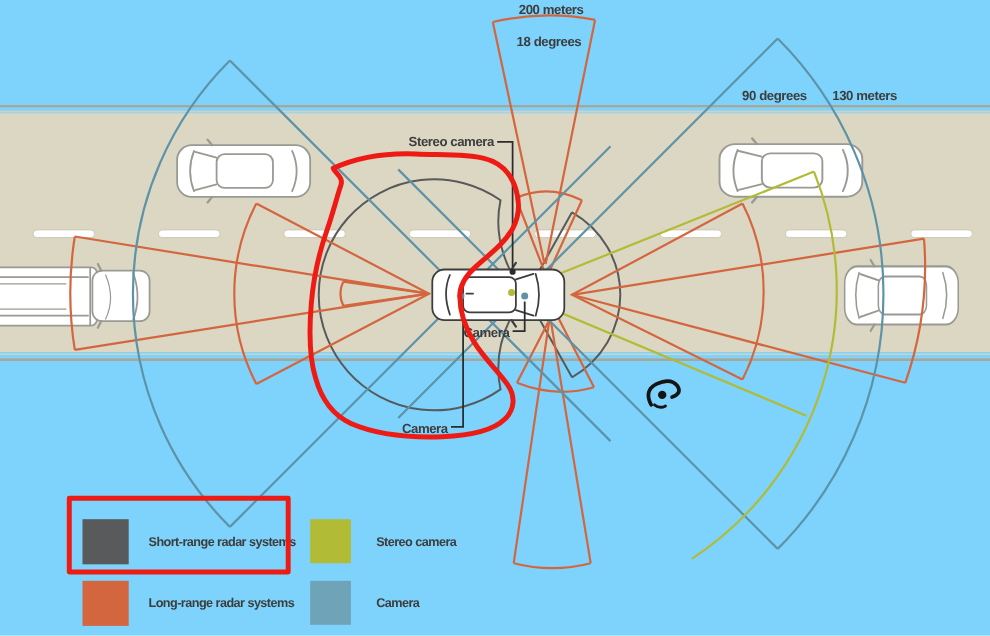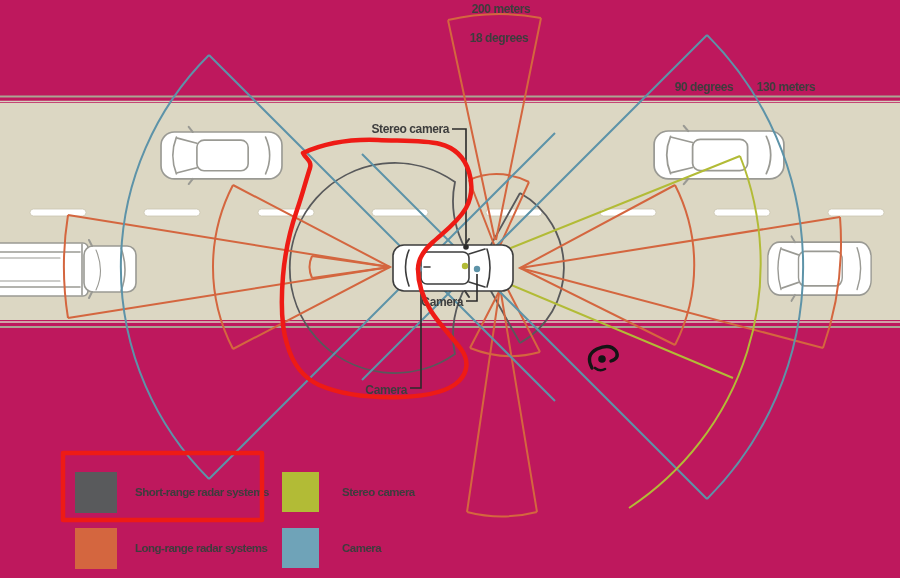--- a/index.html
+++ b/index.html
@@ -1,16 +1,16 @@
 <!DOCTYPE html>
 <html><head>
 <meta charset="utf-8">
 <style>
   html,body{margin:0;padding:0;background:#fff;}
-  #stage{position:relative;width:900px;height:578px;overflow:hidden;background:#be185d;
+  #stage{position:relative;width:900px;height:578px;overflow:hidden;background:#7dd3fc;
          font-family:"Liberation Sans",sans-serif;}
   svg text{font-family:"Liberation Sans",sans-serif;font-weight:700;fill:#3d3d3d;}
   .measure-label{font-size:12px;letter-spacing:-0.4px;}
   .pointer-label{font-size:12px;letter-spacing:-0.4px;}
   .legend-label{font-size:11.5px;letter-spacing:-0.5px;}
 </style>
 </head>
 <body>
 
 <div id="stage">

